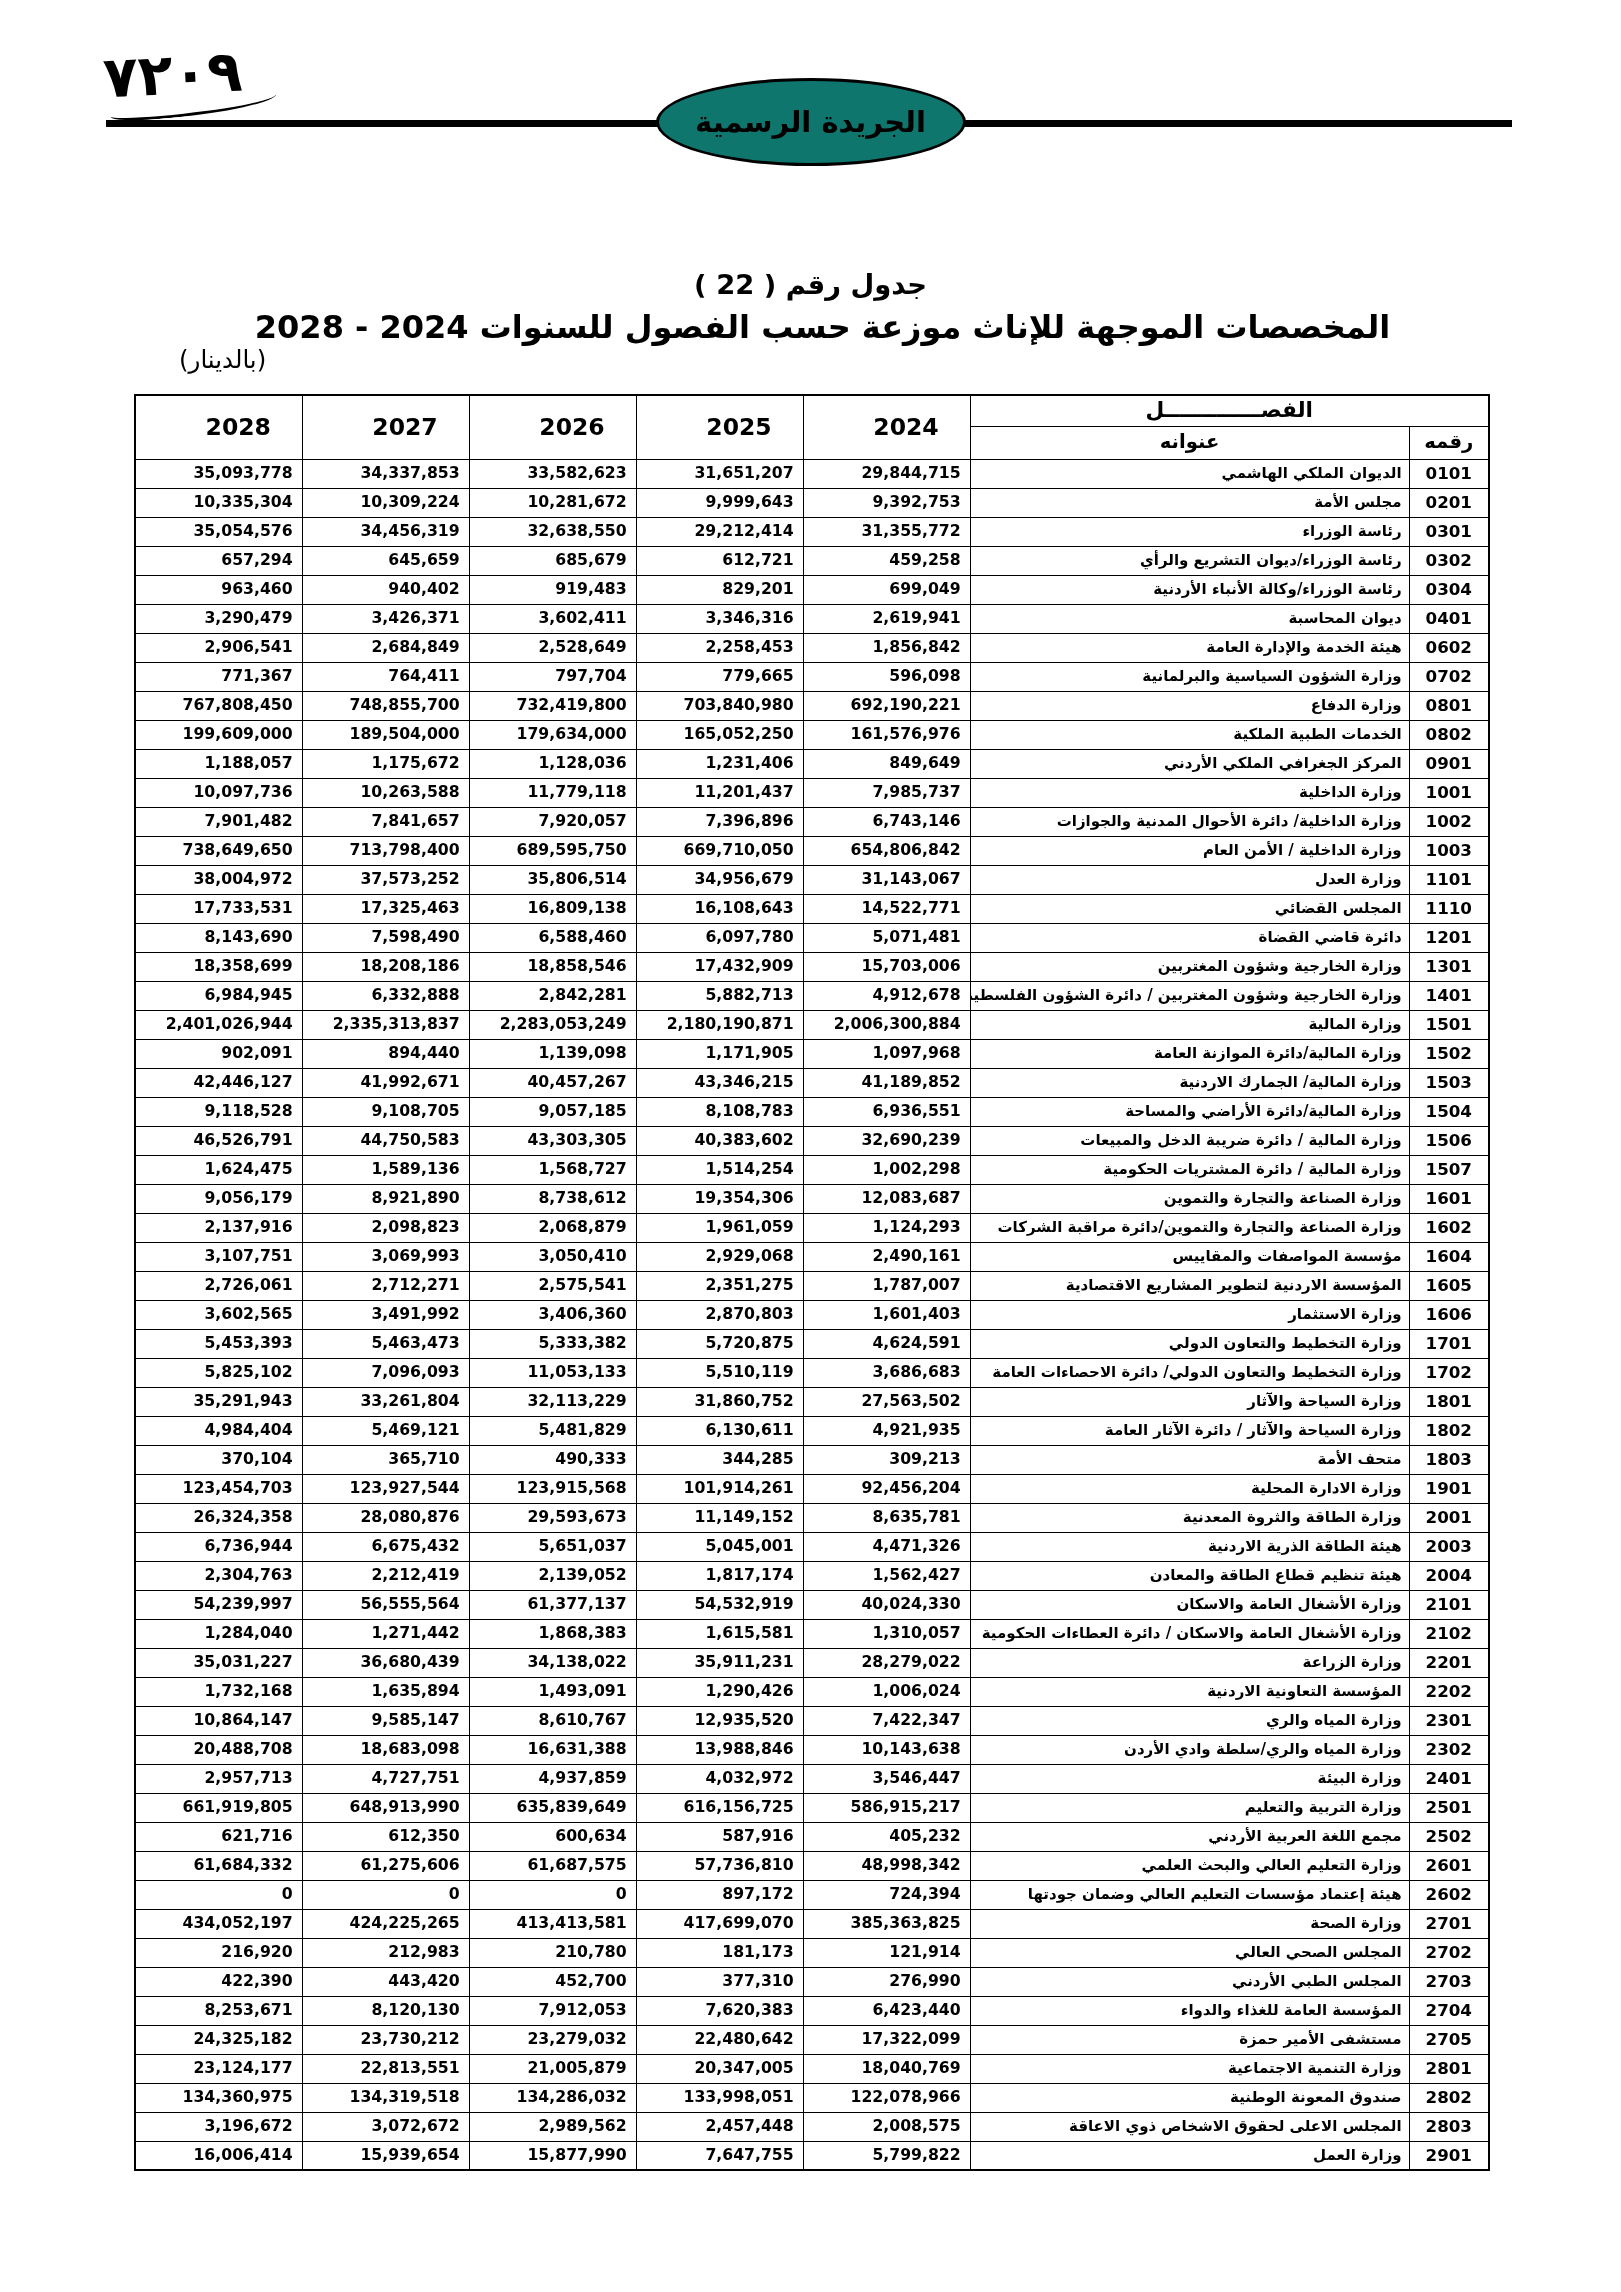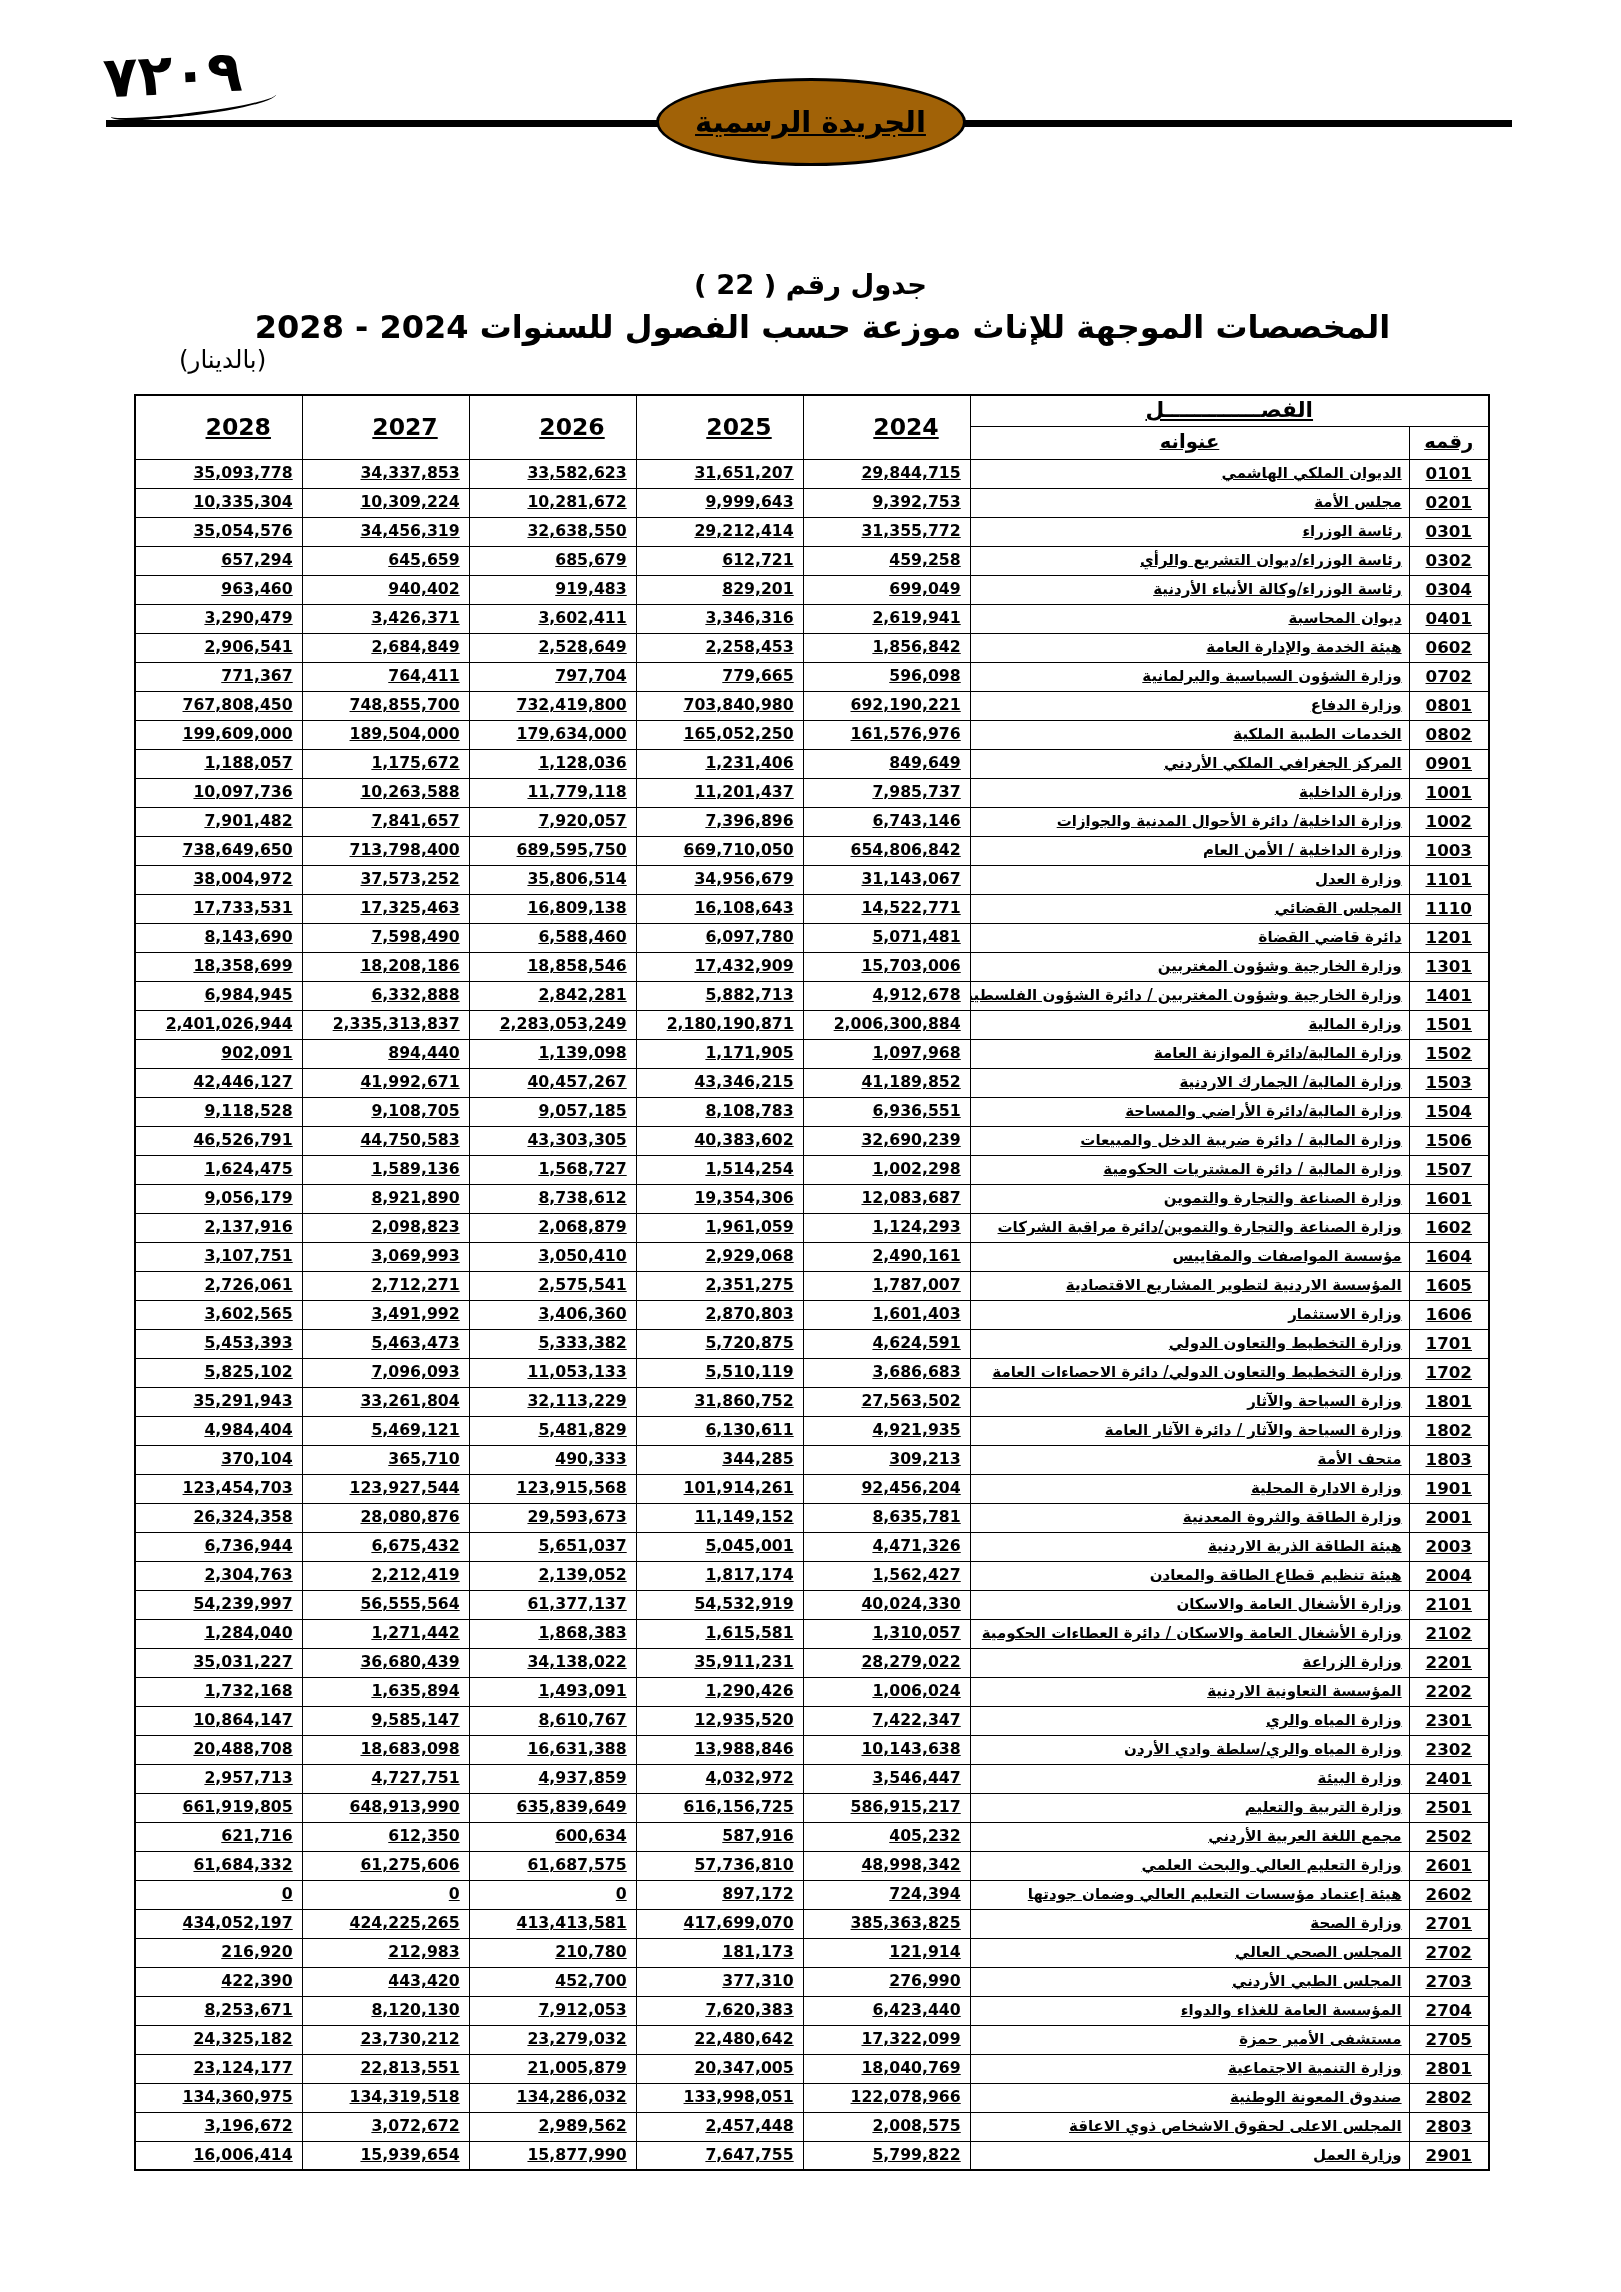--- a/index.html
+++ b/index.html
@@ -18,43 +18,42 @@
     position:absolute; top:94px; left:110px; width:167px; height:21.6px;
     border-bottom:3.9px solid #000; border-radius:0 0 70% 30%;
     transform:rotate(-5deg);
   }
   .rule {
     position:absolute; top:120px; left:106px; width:1406px; height:6.9px;
     background:#000;
   }
   .banner-ellipse {
     position:absolute; top:78px; left:50%; transform:translateX(-50%);
-    width:310px; height:88px; background:#a16207;
+    width:310px; height:88px; background:#0f766e;
     border:3.9px solid #000; border-radius:50%;
-    display:flex; align-items:center; justify-content:center; z-index:2;text-decoration:underline;
+    display:flex; align-items:center; justify-content:center; z-index:2;
   }
   .banner-text { font-size:29px; font-weight:bold; direction:rtl; }
   .title1 {
     position:absolute; top:269px; left:0; width:100%;
     text-align:center; font-size:27.4px; font-weight:bold; direction:rtl;
   }
   .title2 {
     position:absolute; top:308px; left:12px; width:100%;
     text-align:center; font-size:32px; font-weight:bold; direction:rtl;
   }
   .currency {
     position:absolute; top:345px; left:139px;
     font-size:24.5px; font-weight:normal; direction:rtl;margin-left:40px;
   }
   table.budget-table {
     position:absolute; top:394px; left:134px; width:1353px;
     border-collapse:collapse; direction:rtl;
     border:2px solid #000; table-layout:fixed;
     font-weight:bold;
-    text-decoration:underline;
   }
   .budget-table th, .budget-table td {
     border:1px solid #000; vertical-align:middle; line-height:1.15;
   }
   th.chapter-head { height:31px; font-size:21.6px; text-align:center; }
   th.year-head   { font-size:23.5px; text-align:center; direction:ltr;padding-left:39px; }
   th.sub-head    { height:33px; font-size:19.6px; text-align:center; }
   tbody td { height:29px; }
   td.code  { text-align:center; font-size:16.7px; }
   td.title {

